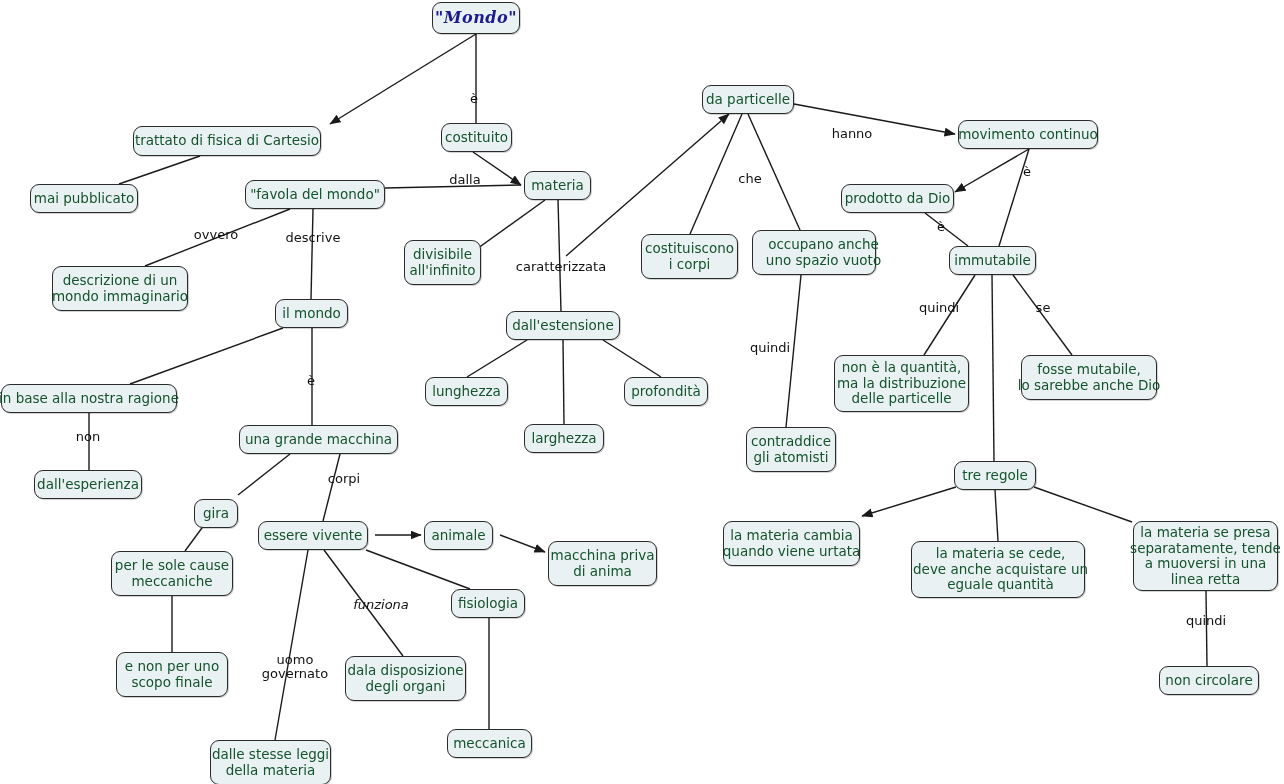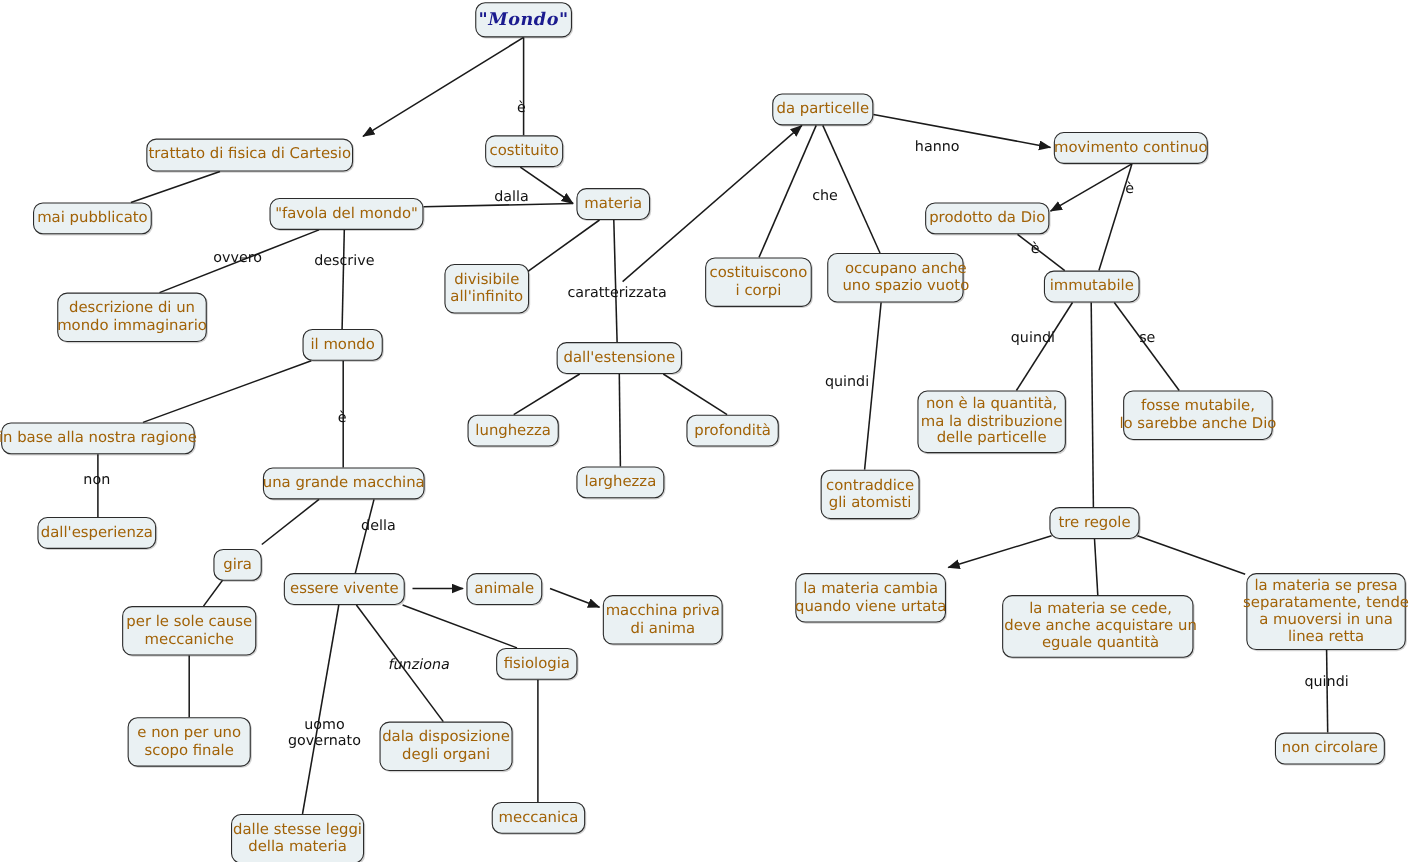--- a/index.html
+++ b/index.html
@@ -21,21 +21,21 @@
     top: 0;
     width: 1284px;
     height: 784px;
   }
   .node {
     position: absolute;
     box-sizing: border-box;
     background: #eaf1f3;
     border: 1px solid #2b2b2b;
     border-radius: 9px;
-    color: #a16207;
+    color: #14532d;
     font-size: 13.5px;
     line-height: 15.5px;
     text-align: center;
     display: flex;
     align-items: center;
     justify-content: center;
     padding: 2px 7px;
     white-space: pre;
     box-shadow: 1px 1px 0 rgba(0,0,0,0.18);
     z-index: 5;
@@ -124,21 +124,21 @@
 mondo immaginario</div>
       <div class="node" style="left: 392px; top: 240px; width: 77px; height: 45px; margin-left: 12px;">divisibile
 all'infinito</div>
       <div class="node" style="left: 275px; top: 299px; width: 73px; height: 29px;">il mondo</div>
       <div class="node" style="left: 506px; top: 311px; width: 114px; height: 29px;">dall'estensione</div>
       <div class="node" style="left: 425px; top: 377px; width: 83px; height: 29px;">lunghezza</div>
       <div class="node" style="left: 624px; top: 377px; width: 84px; height: 29px;">profondità</div>
       <div class="node" style="left: 524px; top: 424px; width: 80px; height: 29px;">larghezza</div>
       <div class="node" style="left: 1px; top: 384px; width: 176px; height: 29px;">in base alla nostra ragione</div>
       <div class="node" style="left: 34px; top: 470px; width: 108px; height: 29px;">dall'esperienza</div>
-      <div class="node" style="left: 239px; top: 425px; width: 147px; height: 29px;">una grande macchina</div>
+      <div class="node" style="left: 239px; top: 425px; width: 159px; height: 29px;">una grande macchina</div>
       <div class="node" style="left: 194px; top: 488px; width: 44px; height: 29px; margin-top: 11px;">gira</div>
       <div class="node" style="left: 258px; top: 521px; width: 110px; height: 29px;">essere vivente</div>
       <div class="node" style="left: 424px; top: 521px; width: 69px; height: 29px;">animale</div>
       <div class="node" style="left: 548px; top: 541px; width: 109px; height: 45px;">macchina priva
 di anima</div>
       <div class="node" style="left: 111px; top: 551px; width: 122px; height: 45px;">per le sole cause
 meccaniche</div>
       <div class="node" style="left: 451px; top: 589px; width: 74px; height: 29px;">fisiologia</div>
       <div class="node" style="left: 116px; top: 652px; width: 112px; height: 45px;">e non per uno
 scopo finale</div>
@@ -175,21 +175,21 @@
       <div class="node" style="left: 1159px; top: 666px; width: 100px; height: 29px;">non circolare</div>
     </div>
   <div id="labels-group">
       <div class="link-label" style="left: 474px; top: 99px;">è</div>
       <div class="link-label" style="left: 465px; top: 180px;">dalla</div>
       <div class="link-label" style="left: 216px; top: 235px;">ovvero</div>
       <div class="link-label" style="left: 313px; top: 238px;">descrive</div>
       <div class="link-label" style="left: 561px; top: 267px; text-align: center;">caratterizzata</div>
       <div class="link-label" style="left: 311px; top: 381px;">è</div>
       <div class="link-label" style="left: 88px; top: 437px;">non</div>
-      <div class="link-label" style="left: 344px; top: 479px;">della</div>
+      <div class="link-label" style="left: 344px; top: 479px;">corpi</div>
       <div class="link-label" style="left: 381px; top: 605px; font-style: italic;">funziona</div>
       <div class="link-label" style="left: 295px; top: 667px;">uomo
 governa​to</div>
       <div class="link-label" style="left: 852px; top: 134px;">hanno</div>
       <div class="link-label" style="left: 750px; top: 179px;">che</div>
       <div class="link-label" style="left: 1027px; top: 172px;">è</div>
       <div class="link-label" style="left: 941px; top: 227px;">è</div>
       <div class="link-label" style="left: 770px; top: 348px;">quindi</div>
       <div class="link-label" style="left: 939px; top: 308px;">quindi</div>
       <div class="link-label" style="left: 1043px; top: 308px;">se</div>

